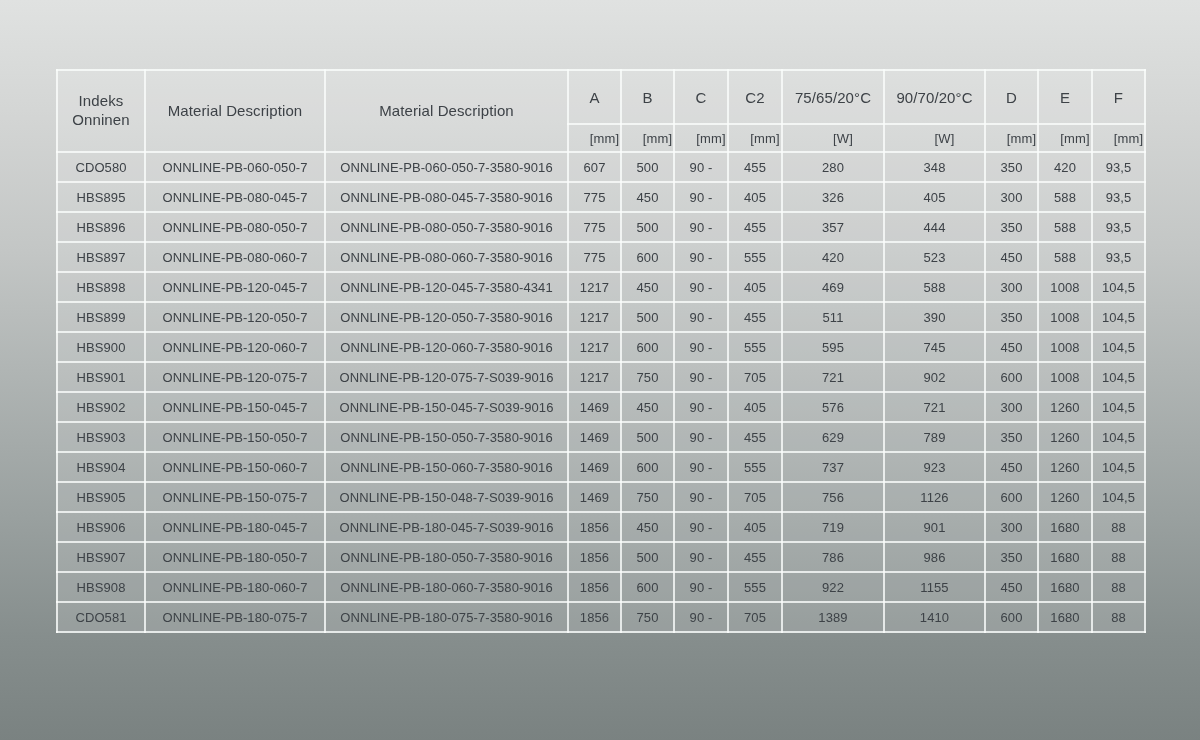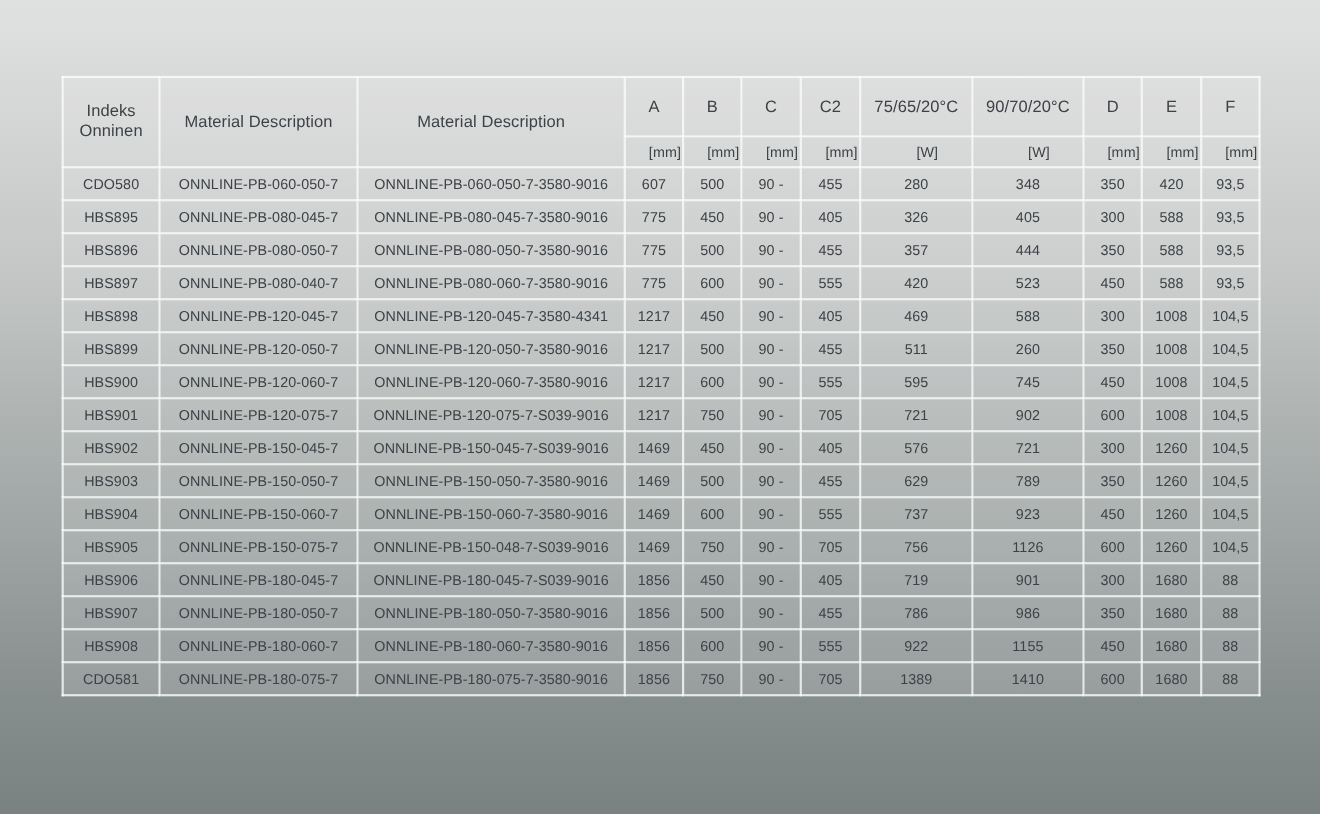--- a/index.html
+++ b/index.html
@@ -129,21 +129,21 @@
         <td>90 -</td>
         <td>455</td>
         <td>357</td>
         <td>444</td>
         <td>350</td>
         <td>588</td>
         <td>93,5</td>
       </tr>
       <tr>
         <td>HBS897</td>
-        <td>ONNLINE-PB-080-040-7</td>
+        <td>ONNLINE-PB-080-060-7</td>
         <td>ONNLINE-PB-080-060-7-3580-9016</td>
         <td>775</td>
         <td>600</td>
         <td>90 -</td>
         <td>555</td>
         <td>420</td>
         <td>523</td>
         <td>450</td>
         <td>588</td>
         <td>93,5</td>
@@ -164,21 +164,21 @@
       </tr>
       <tr>
         <td>HBS899</td>
         <td>ONNLINE-PB-120-050-7</td>
         <td>ONNLINE-PB-120-050-7-3580-9016</td>
         <td>1217</td>
         <td>500</td>
         <td>90 -</td>
         <td>455</td>
         <td>511</td>
-        <td>260</td>
+        <td>390</td>
         <td>350</td>
         <td>1008</td>
         <td>104,5</td>
       </tr>
       <tr>
         <td>HBS900</td>
         <td>ONNLINE-PB-120-060-7</td>
         <td>ONNLINE-PB-120-060-7-3580-9016</td>
         <td>1217</td>
         <td>600</td>

